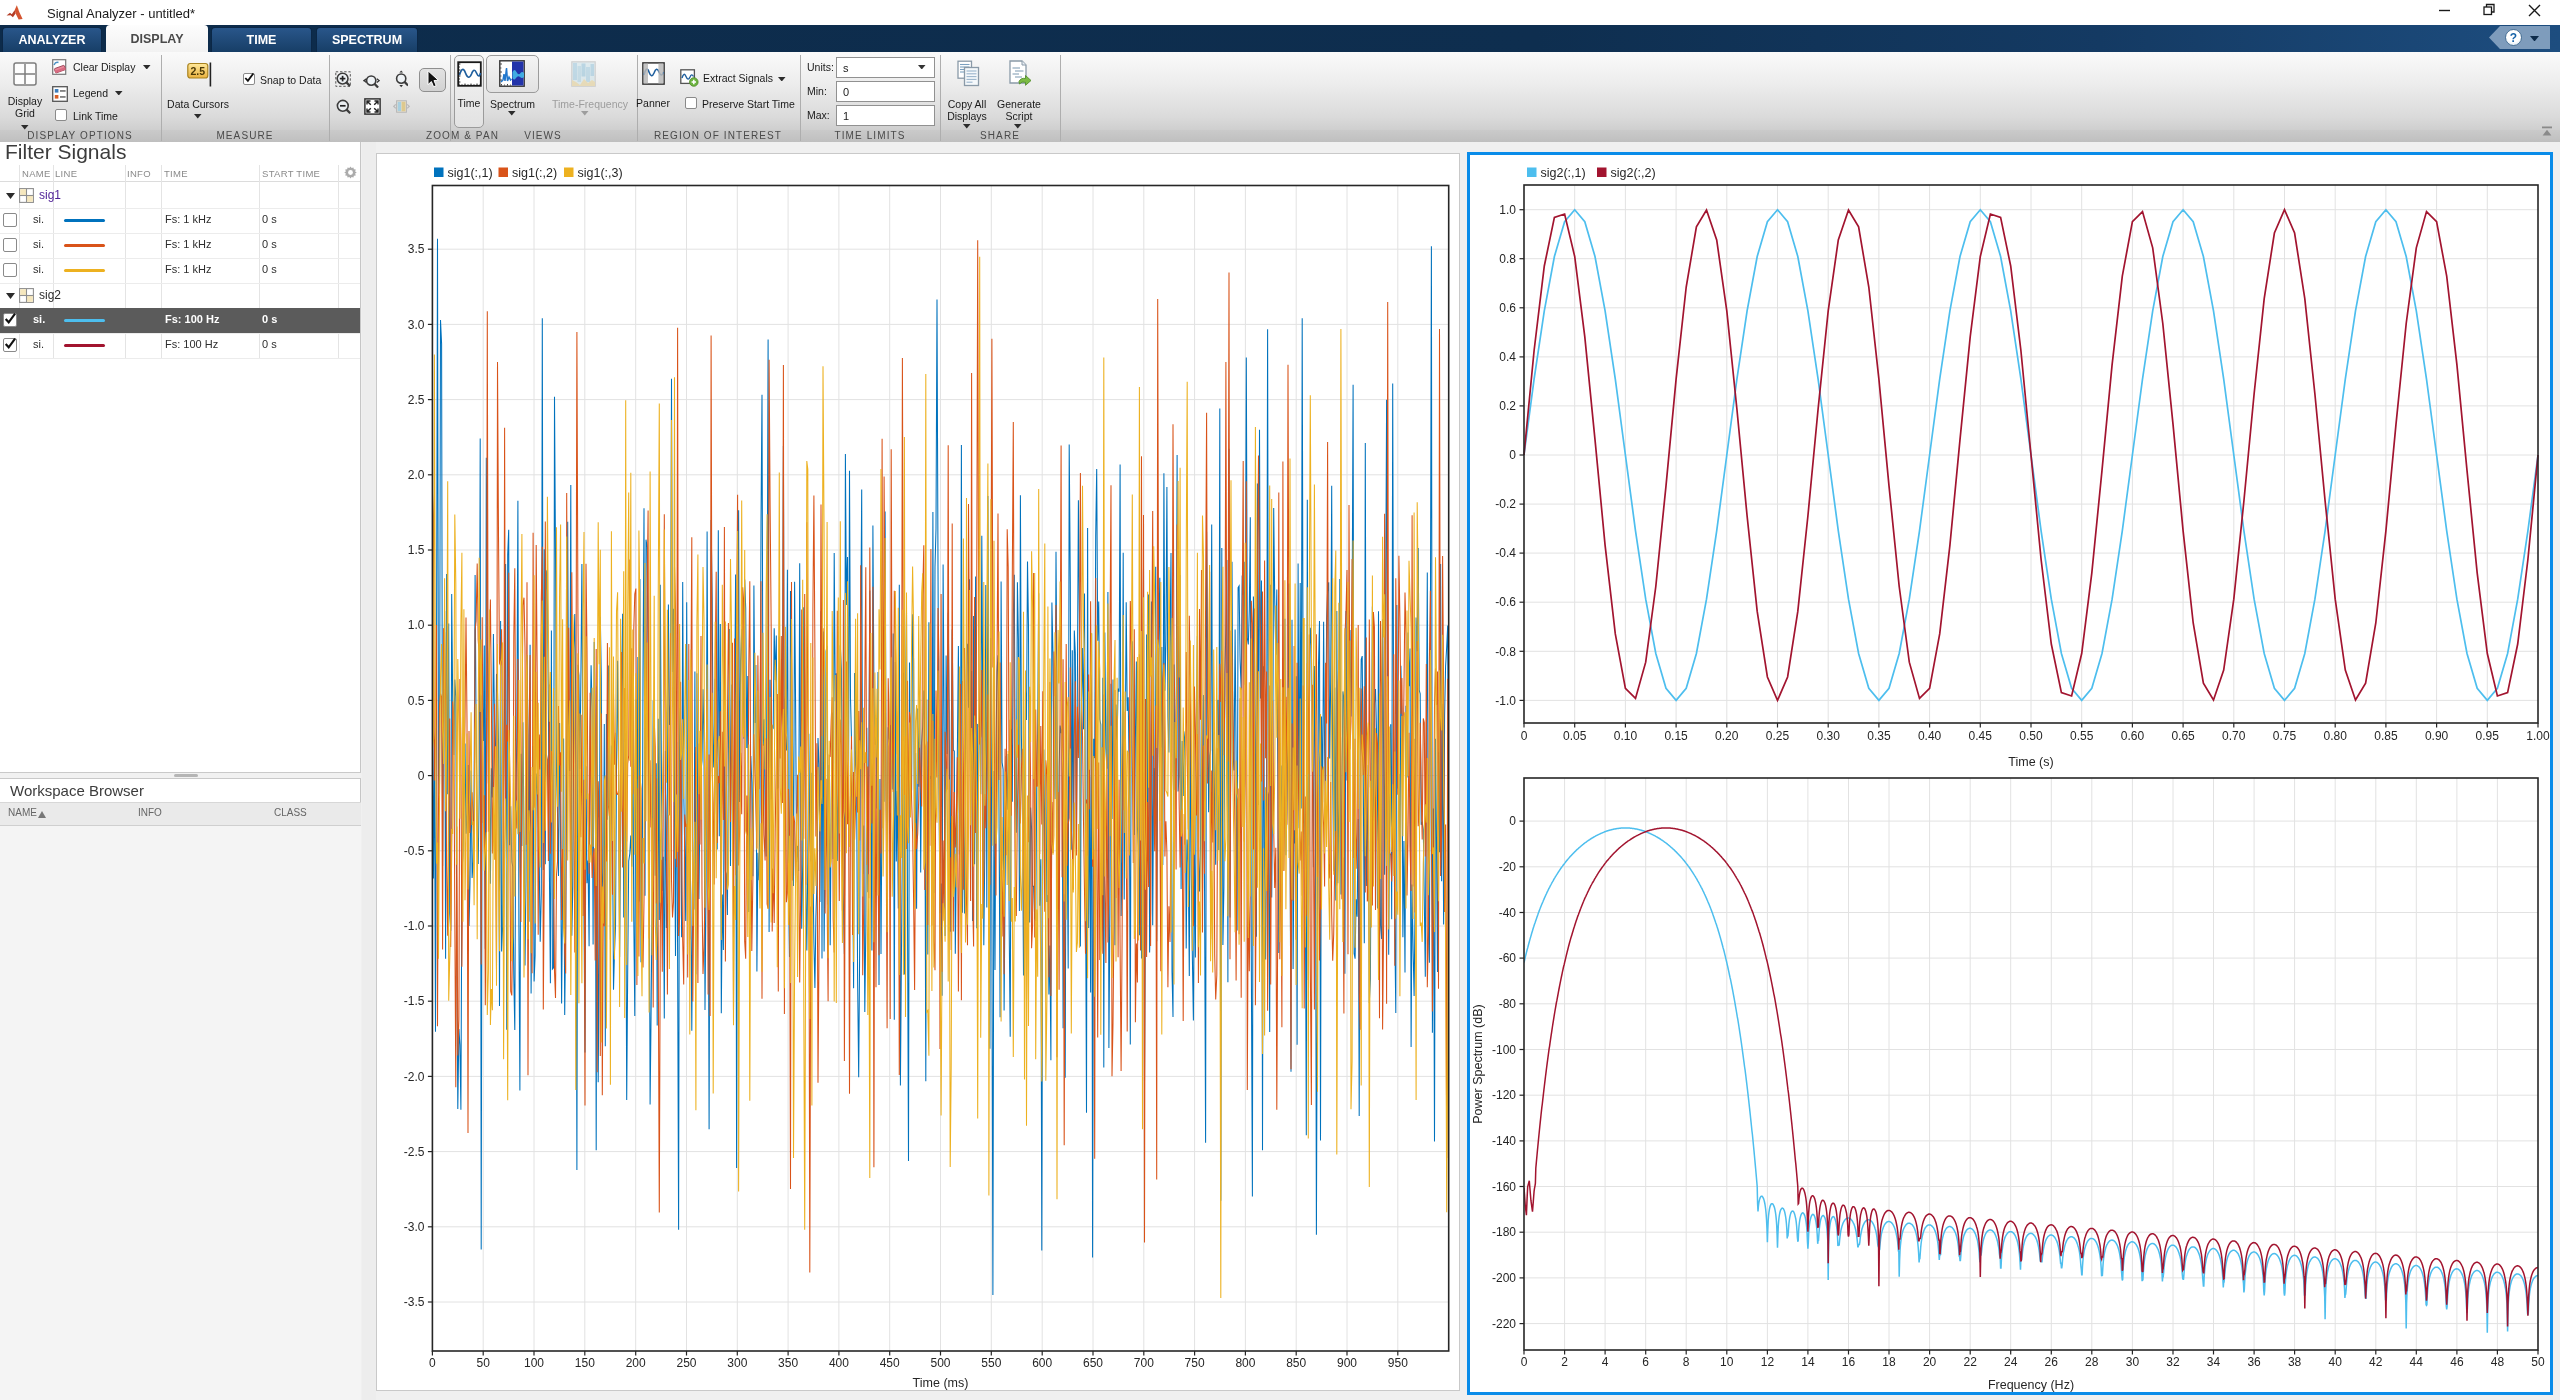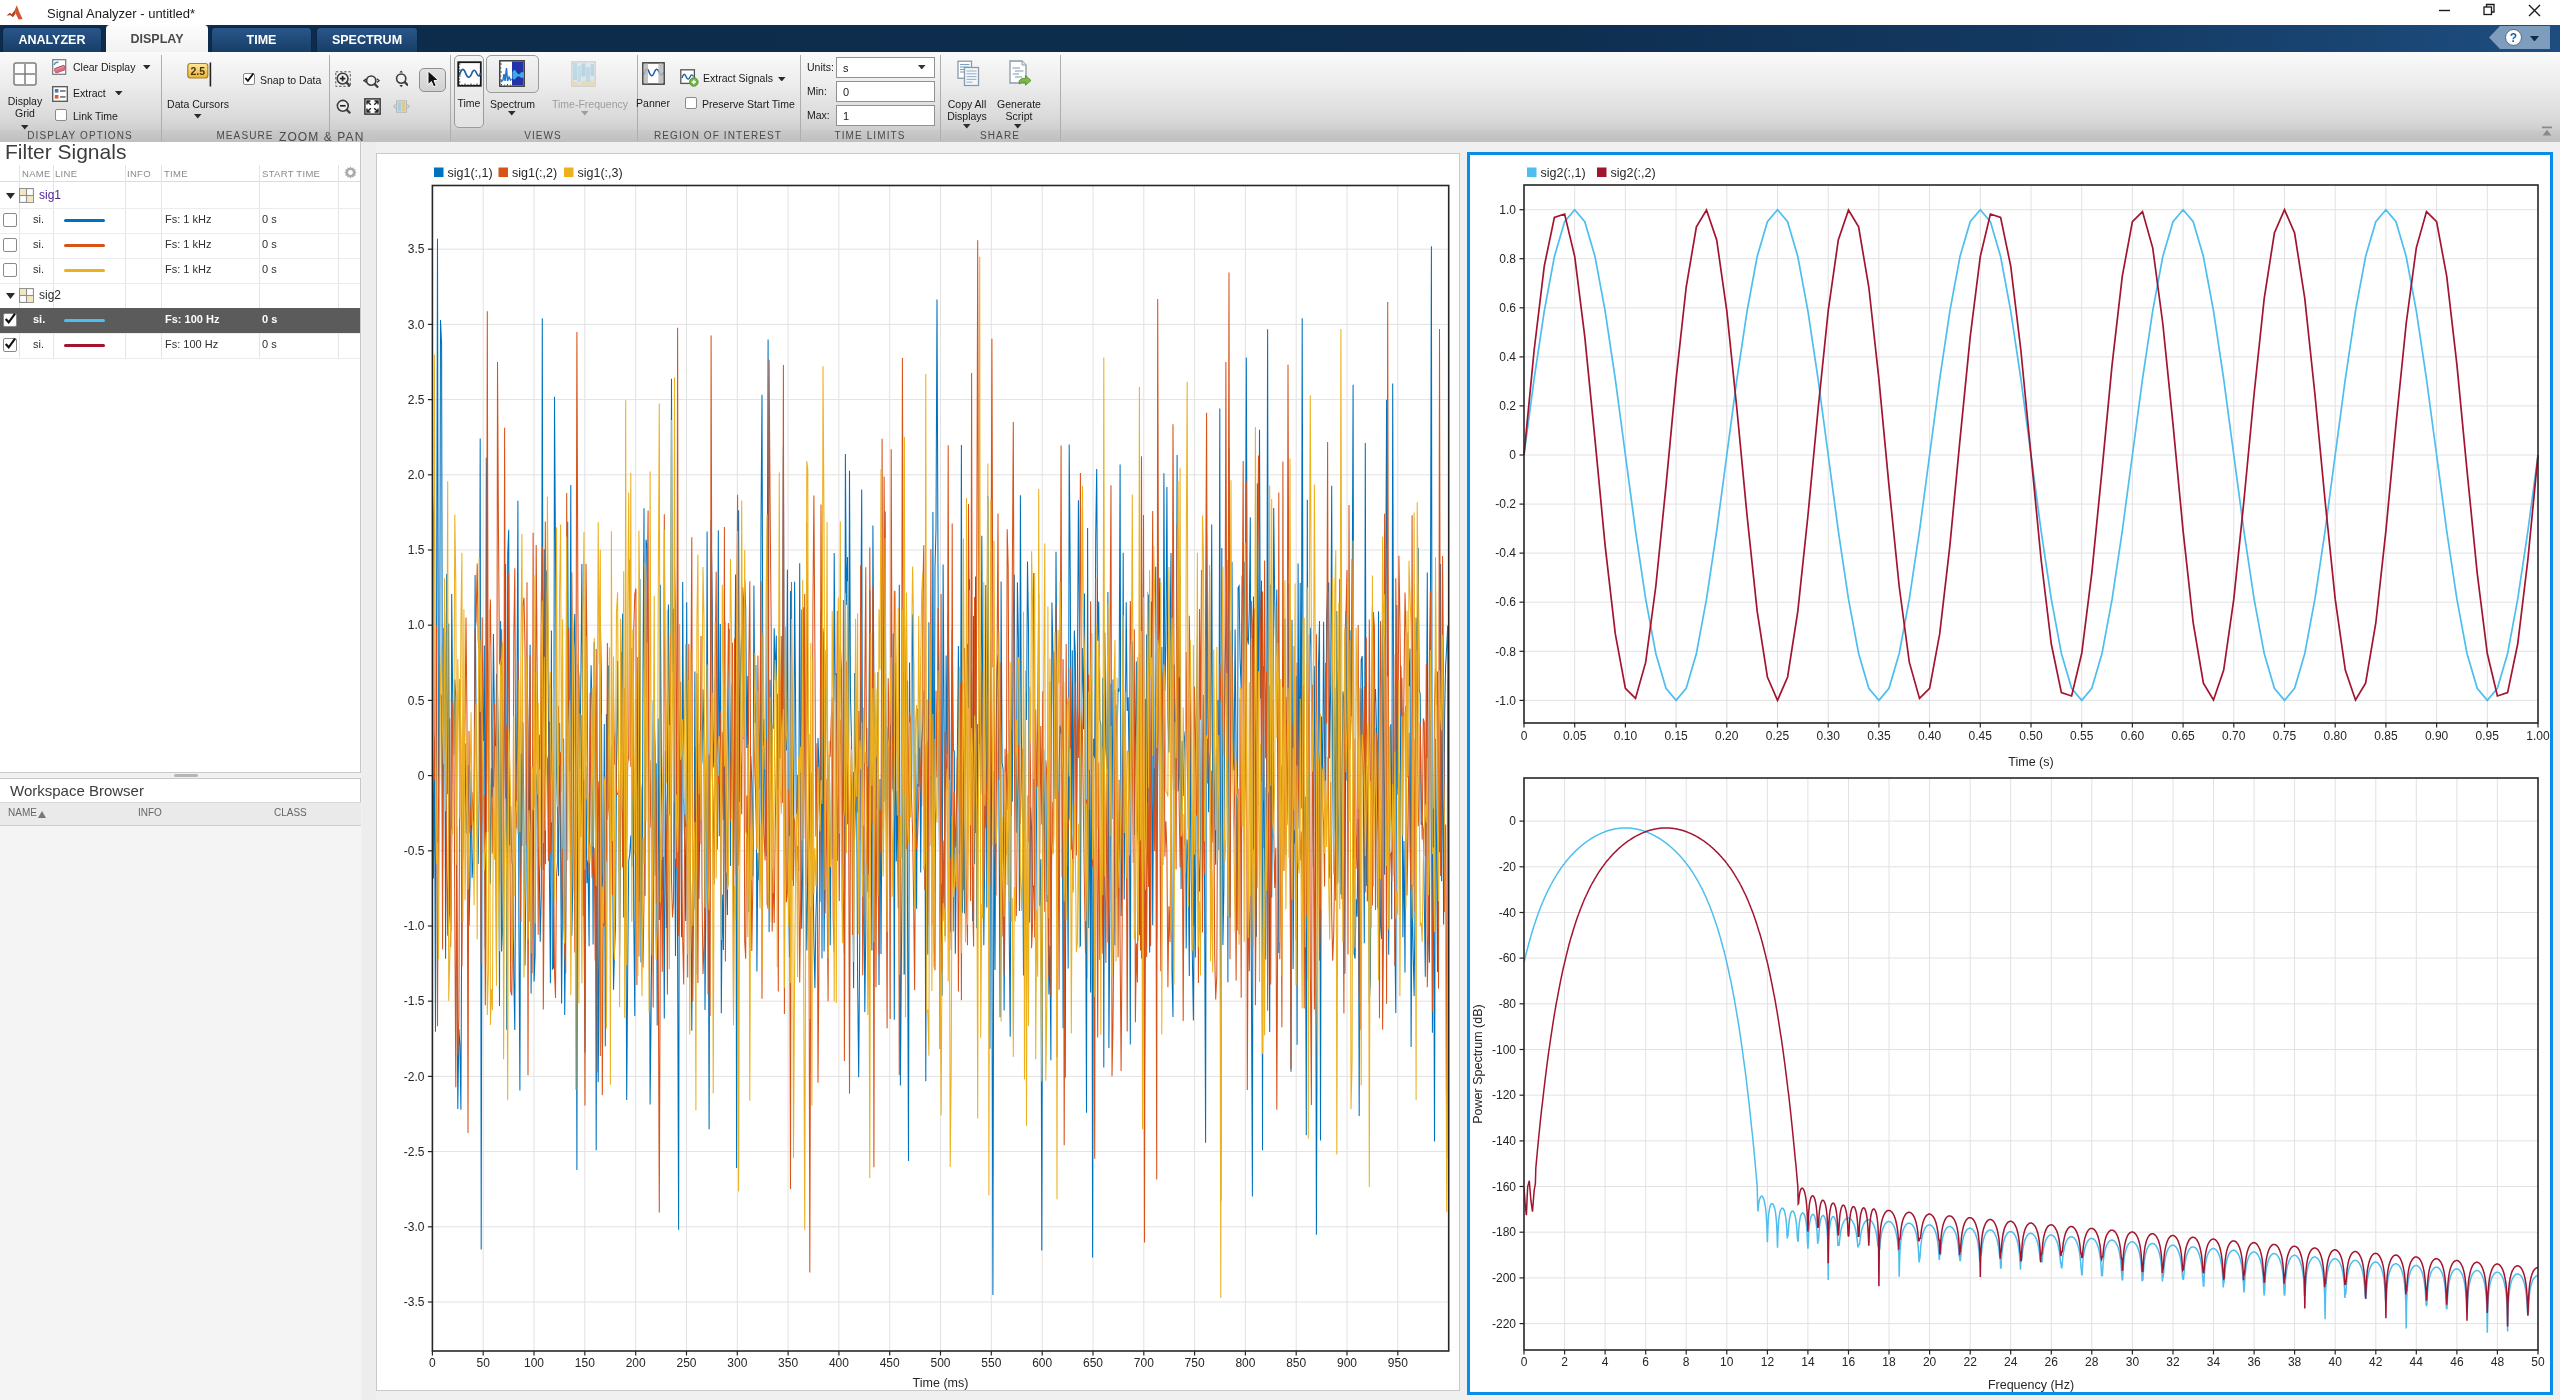--- a/index.html
+++ b/index.html
@@ -49,21 +49,21 @@
 <div style="position:absolute;left:0;top:130px;width:2560px;height:12px;background:linear-gradient(#cacaca,#bfbfbf)"></div>
 <div style="position:absolute;left:161px;top:55px;width:1px;height:86px;background:#aeaeae"></div>
 <div style="position:absolute;left:329px;top:55px;width:1px;height:86px;background:#aeaeae"></div>
 <div style="position:absolute;left:450px;top:55px;width:1px;height:86px;background:#aeaeae"></div>
 <div style="position:absolute;left:637px;top:55px;width:1px;height:86px;background:#aeaeae"></div>
 <div style="position:absolute;left:800px;top:55px;width:1px;height:86px;background:#aeaeae"></div>
 <div style="position:absolute;left:940px;top:55px;width:1px;height:86px;background:#aeaeae"></div>
 <div style="position:absolute;left:1060px;top:55px;width:1px;height:86px;background:#aeaeae"></div>
 <div style="position:absolute;left:-30px;top:130px;width:220px;height:12px;font-size:10px;color:#4a4a4a;letter-spacing:1.1px;text-align:center">DISPLAY OPTIONS</div>
 <div style="position:absolute;left:135px;top:130px;width:220px;height:12px;font-size:10px;color:#4a4a4a;letter-spacing:1.1px;text-align:center">MEASURE</div>
-<div style="position:absolute;left:279px;top:130px;width:220px;height:12px;font-size:12px;color:#4a4a4a;letter-spacing:1.1px;text-align:left">ZOOM &amp; PAN</div>
+<div style="position:absolute;left:279px;top:130px;width:220px;height:12px;font-size:10px;color:#4a4a4a;letter-spacing:1.1px;text-align:right">ZOOM &amp; PAN</div>
 <div style="position:absolute;left:433px;top:130px;width:220px;height:12px;font-size:10px;color:#4a4a4a;letter-spacing:1.1px;text-align:center">VIEWS</div>
 <div style="position:absolute;left:608px;top:130px;width:220px;height:12px;font-size:10px;color:#4a4a4a;letter-spacing:1.1px;text-align:center">REGION OF INTEREST</div>
 <div style="position:absolute;left:760px;top:130px;width:220px;height:12px;font-size:10px;color:#4a4a4a;letter-spacing:1.1px;text-align:center">TIME LIMITS</div>
 <div style="position:absolute;left:890px;top:130px;width:220px;height:12px;font-size:10px;color:#4a4a4a;letter-spacing:1.1px;text-align:center">SHARE</div>
 <div style="position:absolute;left:2541px;top:126px">
       <svg width="12" height="11" viewBox="0 0 12 11">
 <rect x="1" y="0.5" width="10" height="1.8" fill="#8a8a8a"></rect>
 <path d="M6 3.8 L10.4 9.6 L1.6 9.6 Z" fill="#8a8a8a"></path>
 </svg>
     </div>
@@ -98,21 +98,21 @@
     </div>
 <div style="position:absolute;left:52px;top:86px">
       <svg width="16" height="16" viewBox="0 0 16 16">
 <rect x="0.7" y="0.7" width="14.6" height="14.6" fill="#fff" stroke="#555" stroke-width="1.3"></rect>
 <rect x="2.8" y="3" width="3.6" height="3.6" fill="#3d7dbb"></rect>
 <rect x="8" y="4.2" width="5.6" height="1.5" fill="#666"></rect>
 <rect x="2.8" y="9" width="3.6" height="3.6" fill="#d95f26"></rect>
 <rect x="8" y="10.2" width="5.6" height="1.5" fill="#666"></rect>
 </svg>
     </div>
-<div style="position:absolute;left:73px;top:87px;font-size:10.5px;color:#1a1a1a;white-space:nowrap">Extract</div>
+<div style="position:absolute;left:73px;top:87px;font-size:10.5px;color:#1a1a1a;white-space:nowrap">Legend</div>
 <div style="position:absolute;left:115px;top:90.5px">
       <svg width="7.5" height="4.5" viewBox="0 0 7.5 4.5">
         <path d="M0 0 L7.5 0 L3.75 4.5 Z" fill="#2b2b2b"></path>
       </svg>
     </div>
 <div style="position:absolute;left:55px;top:109px;width:12px;height:12px;background:#fff;border:1px solid #8a8a8a;border-radius:2px;"></div>
 <div style="position:absolute;left:73px;top:110px;font-size:10.5px;color:#1a1a1a;white-space:nowrap">Link Time</div>
 <div style="position:absolute;left:187px;top:62px">
       <svg width="26" height="26" viewBox="0 0 26 26">
 <rect x="0.8" y="1.5" width="20" height="14.5" rx="2.5" fill="url(#dcg)" stroke="#a8821f" stroke-width="1.2"></rect>

